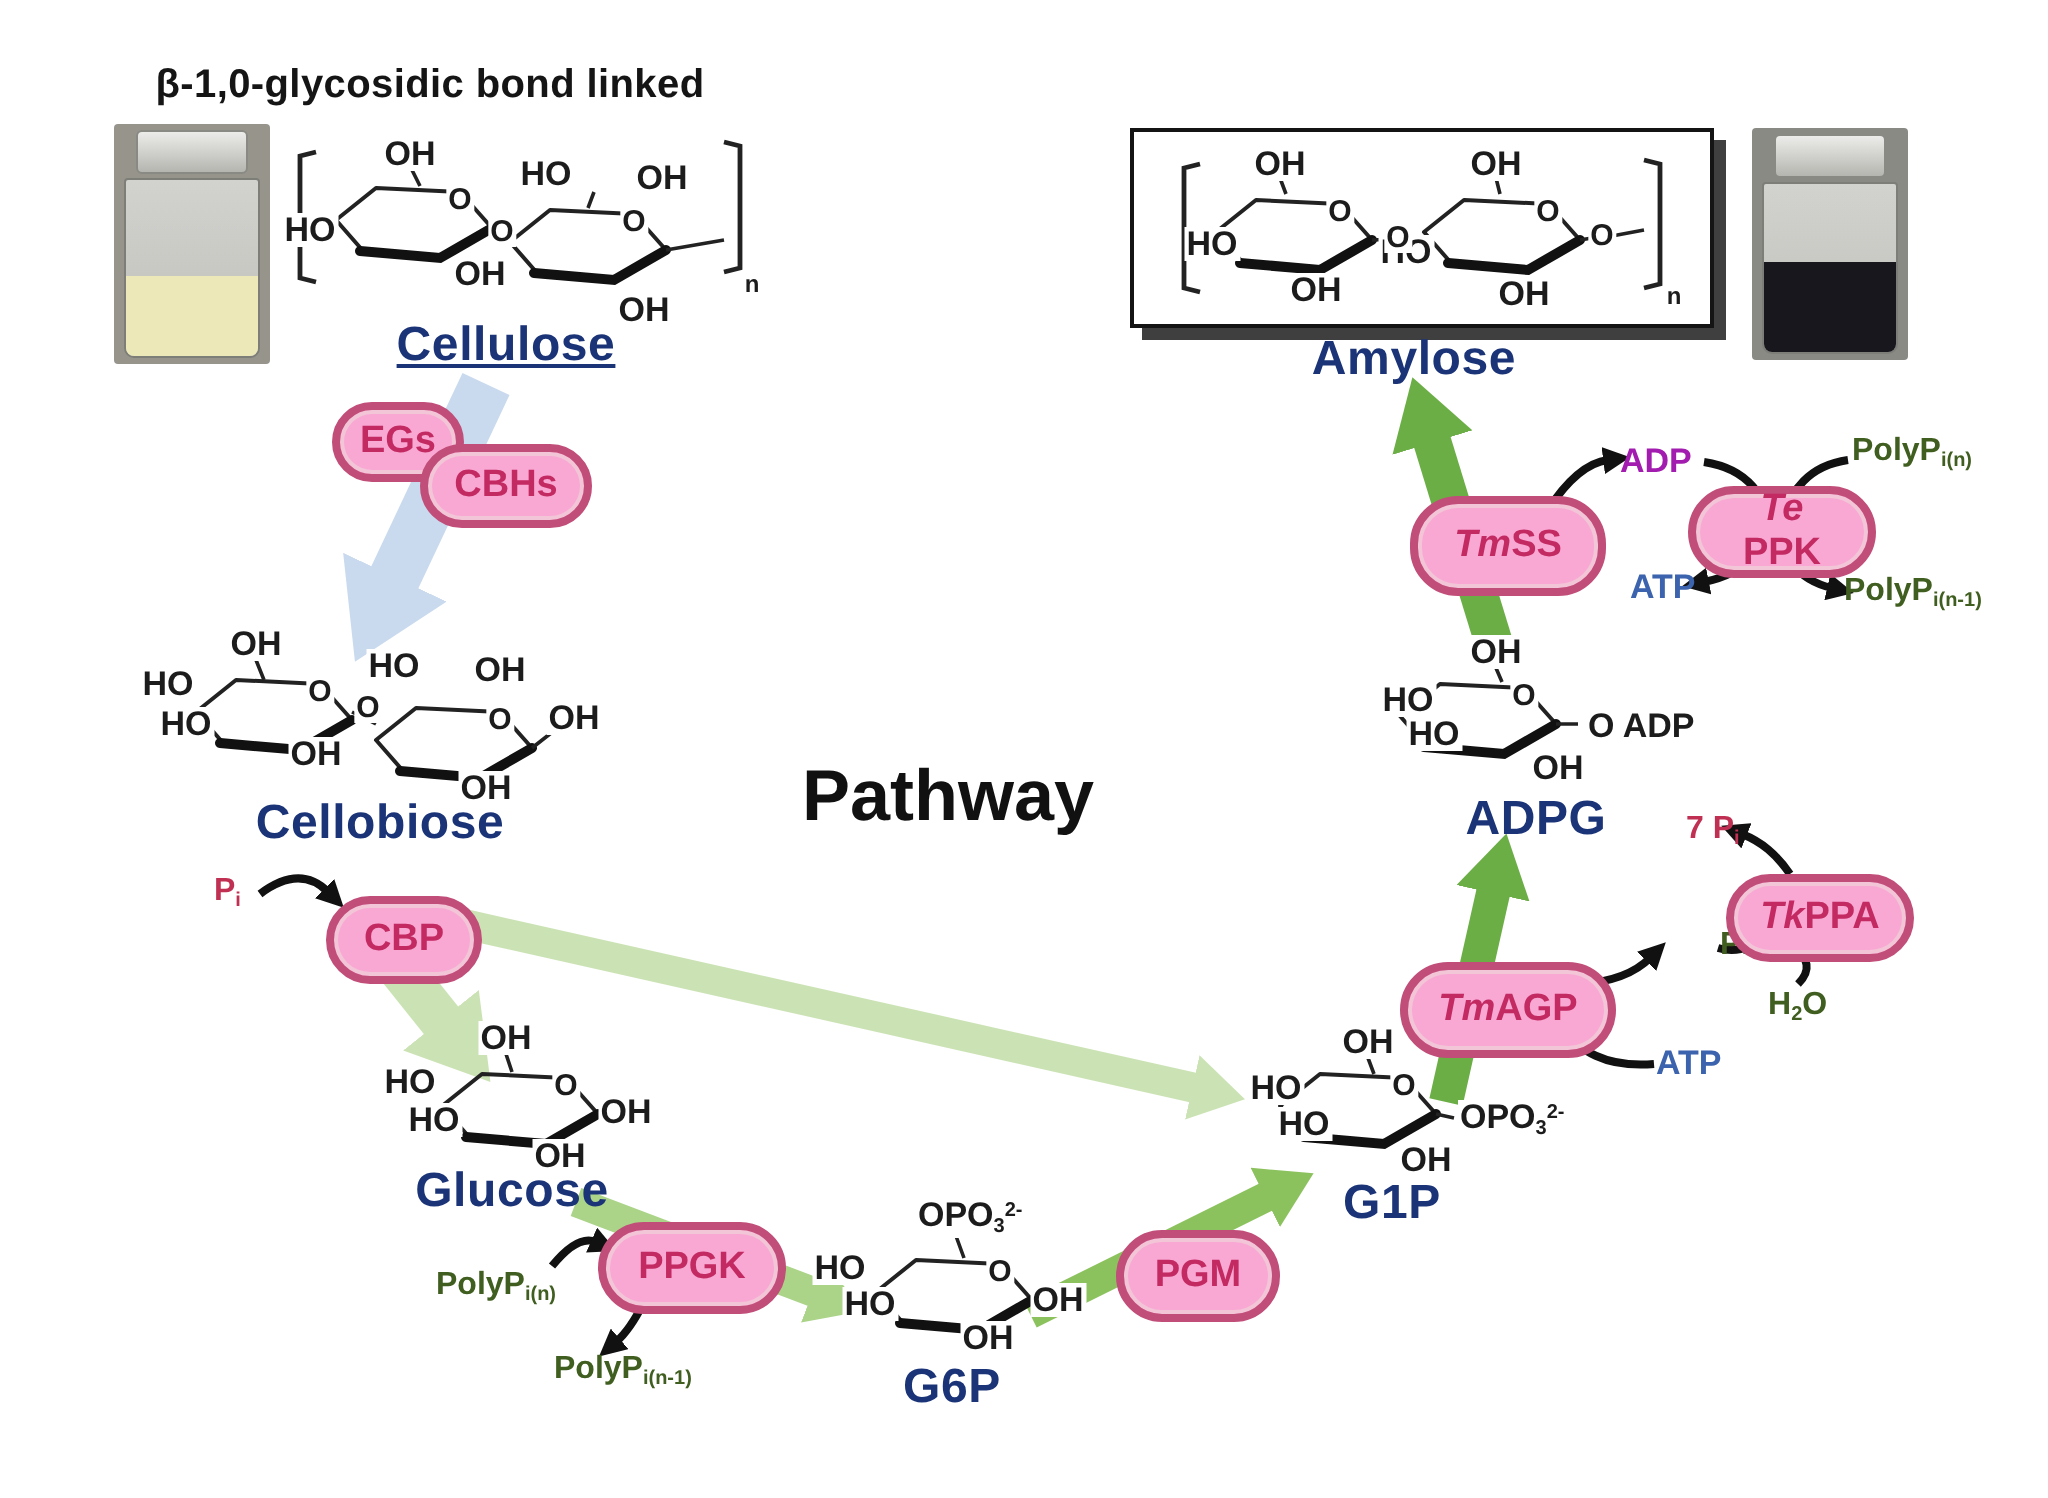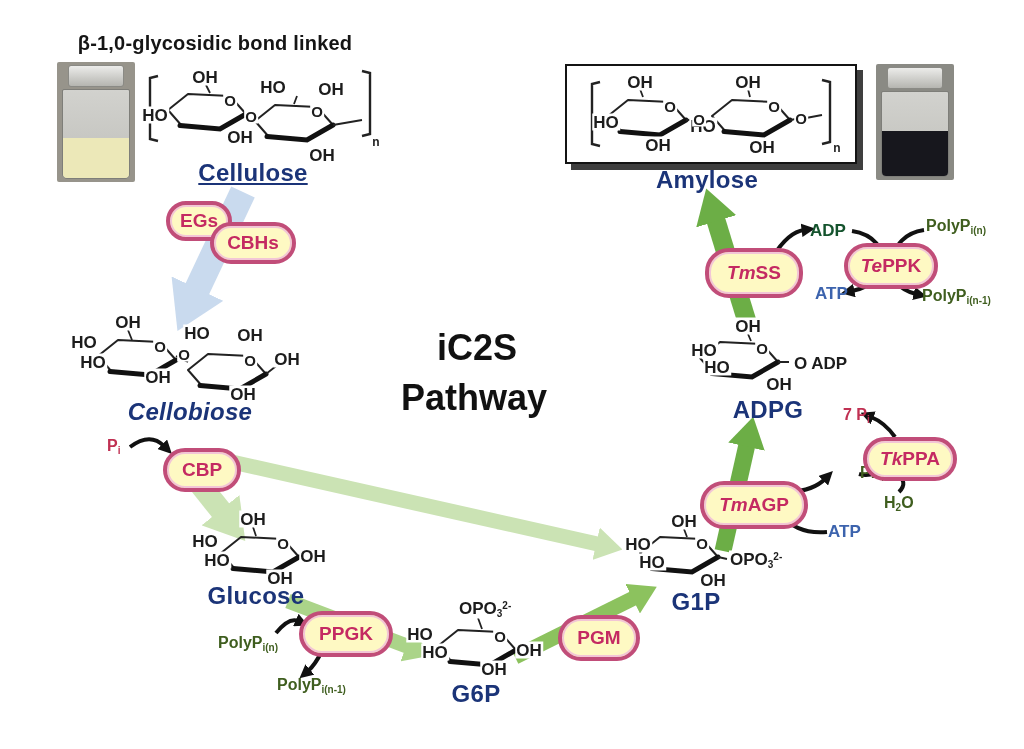--- a/index.html
+++ b/index.html
@@ -13,24 +13,24 @@
   .chem{position:absolute;transform:translate(-50%,-50%);font-weight:600;font-size:17px;
         color:#1c1c1c;background:#fff;padding:0 1px;line-height:1;white-space:nowrap;}
   .chem.la{transform:translate(0,-50%);}
   .ringo{font-size:15px;}
   .nsub{font-size:12px;font-weight:600;}
   .sb{font-size:10px;vertical-align:-3px;}
   .sp{font-size:10px;vertical-align:5px;}
   .cof{position:absolute;line-height:1;white-space:nowrap;font-weight:bold;font-size:16px;}
   .cofg{color:#3f5e1f;}
   .cofb{color:#3c63ad;font-size:17px;}
-  .cofk{color:#14532d;font-size:17px;}
+  .cofk{color:#a21caf;font-size:17px;}
   .cofr{color:#c03052;}
   .pill{position:absolute;display:flex;align-items:center;justify-content:center;
-        background:#fef9c3;border:4px solid #c14d79;border-radius:24px;
+        background:#f9a8d4;border:4px solid #c14d79;border-radius:24px;
         box-shadow:inset 0 0 0 2px #f2c6d6;
         color:#c42a62;font-weight:bold;font-size:19px;white-space:nowrap;}
   .pill .it{font-style:italic;}
   .vial{position:absolute;border-radius:2px;padding:3px 4px;}
   .vial .cap{height:20px;margin:0 7px;background:linear-gradient(#ececea,#b5b5b0);
              border:1px solid #8a8a85;border-radius:3px;}
   .vial .body{position:relative;height:calc(100% - 26px);margin:2px 1px 0;
               background:linear-gradient(#d2d2ce,#bfbfba);border:1px solid #7e7e79;
               border-radius:2px 2px 5px 5px;overflow:hidden;}
   .vial .liquid{position:absolute;bottom:0;left:0;right:0;}
@@ -141,26 +141,25 @@
       <path d="M684,529 L687,537 M718,557 L727,559" fill="none" stroke="#222" stroke-width="1.8"></path>
     </g>
 
     <g>
       <use href="#ring" x="700" y="340"></use>
       <path d="M748,334 L751,341 M778,362 L789,362" fill="none" stroke="#222" stroke-width="1.8"></path>
     </g>
   </svg>
 
   <div class="abs ctr hdr" style="left:215px;top:43px;">β-1,0-glycosidic bond linked</div>
-  <div class="abs ctr ttl" style="left:477px;top:348px;">iC2S</div>
   <div class="abs ctr ttl" style="left:474px;top:398px;">Pathway</div>
 
   <div class="abs ctr met" style="left:253px;top:173px;text-decoration:underline;">Cellulose</div>
   <div class="abs ctr met" style="left:707px;top:180px;">Amylose</div>
-  <div class="abs ctr met" style="left:190px;top:412px;font-style:italic;">Cellobiose</div>
+  <div class="abs ctr met" style="left:190px;top:412px;">Cellobiose</div>
   <div class="abs ctr met" style="left:256px;top:596px;">Glucose</div>
   <div class="abs ctr met" style="left:476px;top:694px;">G6P</div>
   <div class="abs ctr met" style="left:696px;top:602px;">G1P</div>
   <div class="abs ctr met" style="left:768px;top:410px;">ADPG</div>
 
   <span class="chem" style="left:205px;top:77px;">OH</span>
   <span class="chem" style="left:273px;top:87px;">HO</span>
   <span class="chem" style="left:331px;top:89px;">OH</span>
   <span class="chem" style="left:155px;top:115px;">HO</span>
   <span class="chem" style="left:240px;top:137px;">OH</span>
@@ -254,18 +253,18 @@
       <span>AGP</span>
     </div>
   <div class="pill" style="left:863px;top:437px;width:86px;height:36px;">
       <span class="it">Tk</span>
       <span>PPA</span>
     </div>
   <div class="pill" style="left:705px;top:248px;width:90px;height:42px;">
       <span class="it">Tm</span>
       <span>SS</span>
     </div>
-  <div class="pill" style="left:844px;top:243px;width:86px;height:38px;">
+  <div class="pill" style="left:844px;top:243px;width:86px;height:38px;flex-direction:column;">
       <span class="it">Te</span>
       <span>PPK</span>
     </div>
 
 </div>
 
 </body></html>

